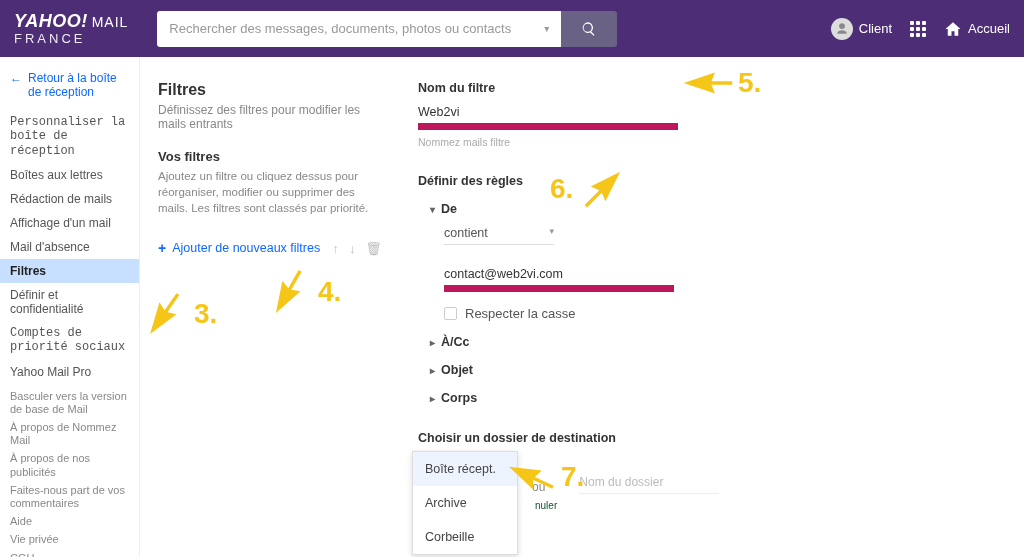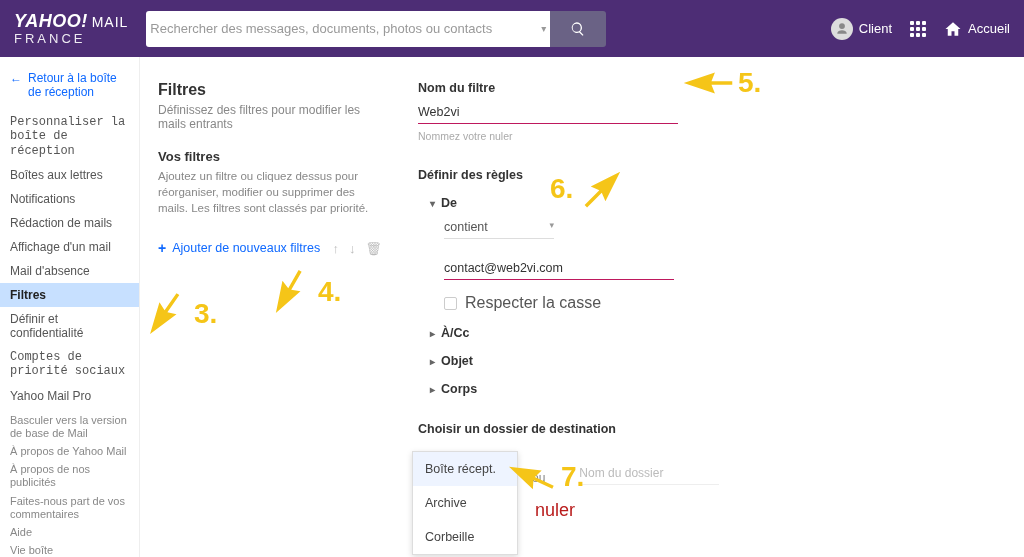--- a/index.html
+++ b/index.html
@@ -1,26 +1,26 @@
 <!DOCTYPE html>
 <html><head>
 <meta charset="utf-8">
 <style>
   * { box-sizing: border-box; margin: 0; padding: 0; font-family: "Helvetica Neue", Arial, sans-serif; }
   body { width: 1024px; height: 557px; overflow: hidden; background: #fff; color: #333; font-size: 12.5px; }
 
   
-  .header { height: 57px; background: #4d2d75; display: flex; align-items: center; padding: 0 14px; gap: 18px; }
+  .header { height: 57px; background: #4d2d75; display: flex; align-items: center; padding: 0 14px; gap: 29px; }
   .logo { color: #fff; display: flex; flex-direction: column; line-height: 1; }
   .logo-main { font-size: 18px; font-weight: 700; font-style: italic; letter-spacing: .5px; }
   .logo-main span.mail { font-weight: 400; font-style: normal; margin-left: 4px; letter-spacing: 1px; font-size: 14px; }
   .logo-sub { font-size: 13px; letter-spacing: 3px; opacity: .9; margin-top: 2px; }
 
   .searchwrap { display: flex; flex: 0 0 460px; height: 36px; }
-  .searchbox { flex: 1; background: #fff; border-radius: 3px 0 0 3px; display: flex; align-items: center; padding: 0 4px; color: #999; font-size: 13px; }
+  .searchbox { flex: 1; background: #fff; border-radius: 3px 0 0 3px; display: flex; align-items: center; padding: 0 12px; color: #999; font-size: 13px; }
   .searchbox .caret { margin-left: auto; color: #999; font-size: 10px; }
   .searchbtn { width: 56px; background: #6a6285; border-radius: 0 3px 3px 0; display: flex; align-items: center; justify-content: center; }
   .searchbtn svg { width: 16px; height: 16px; fill: #fff; }
 
   .header-right { margin-left: auto; display: flex; align-items: center; gap: 18px; color: #fff; font-size: 13px; }
   .avatar { width: 22px; height: 22px; border-radius: 50%; background: #ddd; display: inline-flex; align-items: center; justify-content: center; }
   .avatar svg { width: 14px; height: 14px; fill: #888; }
   .client { display: flex; align-items: center; gap: 6px; }
   .apps-icon { display: inline-grid; grid-template-columns: repeat(3, 4px); grid-template-rows: repeat(3, 4px); gap: 2px; }
   .apps-icon span { background: #fff; width: 4px; height: 4px; border-radius: 1px; }
@@ -49,44 +49,44 @@
   .mid-desc { font-size: 11.5px; color: #888; line-height: 1.4; margin-bottom: 24px; }
   .add-row { display: flex; align-items: center; gap: 10px; }
   .add-link { color: #0f69ff; font-size: 12.5px; display: inline-flex; align-items: center; gap: 6px; cursor: pointer; }
   .add-link .plus { font-size: 14px; font-weight: 600; }
   .add-icons { margin-left: auto; display: flex; gap: 10px; color: #bbb; }
   .add-icons span { font-size: 13px; }
 
   
   .main { flex: 1; padding: 24px 40px 0 18px; position: relative; overflow: hidden; }
   .label { font-size: 12.5px; font-weight: 700; color: #333; margin-bottom: 6px; }
-  .input-line { border: none; border-bottom: 1px solid #be185d; width: 260px; padding: 4px 0; font-size: 12.5px; color: #333; outline: none; }
+  .input-line { border: none; border-bottom: 7px solid #be185d; width: 260px; padding: 4px 0; font-size: 12.5px; color: #333; outline: none; }
   .helper { font-size: 10.5px; color: #aaa; margin-top: 6px; }
   .section { margin-top: 26px; }
   .rule-group { margin-top: 10px; margin-left: 12px; }
   .rule-toggle { font-size: 12.5px; font-weight: 600; display: flex; align-items: center; gap: 6px; cursor: pointer; margin: 14px 0 6px 0; }
   .rule-toggle .chev { font-size: 10px; color: #666; }
   .select-line { border: none; border-bottom: 1px solid #ddd; width: 110px; padding: 4px 0; font-size: 12.5px; color: #555; background: transparent; display: inline-flex; justify-content: space-between; cursor: pointer; }
   .select-line .dd { font-size: 9px; color: #999; }
   .field-input { margin-top: 18px; width: 230px; }
-  .checkbox-row { margin-top: 14px; display: flex; align-items: center; gap: 8px; font-size: 16px; color: #555; }
+  .checkbox-row { margin-top: 14px; display: flex; align-items: center; gap: 8px; font-size: 13px; color: #555; }
   .chk { width: 13px; height: 13px; border: 1px solid #ccc; border-radius: 2px; display: inline-block; }
 
   .dest { margin-top: 26px; display: flex; align-items: flex-end; gap: 18px; }
   .dest-select { width: 96px; border-bottom: 1px solid #ddd; color: #333; padding: 4px 0; font-size: 12.5px; display: inline-flex; justify-content: space-between; cursor: pointer; }
   .dest-select .dd { color: #2a7de1; font-size: 10px; }
   .dest-or { font-size: 12px; color: #888; }
   .dest-new { border-bottom: 1px solid #eee; width: 140px; color: #bbb; font-size: 12px; padding: 4px 0; margin-left: 16px; }
 
   .dropdown-panel { position: absolute; background: #fff; border: 1px solid #ddd; box-shadow: 0 2px 6px rgba(0,0,0,.15); width: 106px; }
   .dropdown-panel .opt { padding: 10px 12px; font-size: 12.5px; color: #444; cursor: pointer; }
   .dropdown-panel .opt.sel { background: #eef4ff; }
 
   .ruler { border: 0; border-top: 1px solid #eee; margin: 16px 0 8px 0; }
-  .save-cancel { font-size: 18px; color: #b91c1c; }
+  .save-cancel { font-size: 10px; color: #14532d; }
 
   
   .ann { position: absolute; color: #f5c518; font-weight: 600; font-size: 28px; display: flex; align-items: center; gap: 4px; pointer-events: none; }
   .arrow-svg { width: 52px; height: 40px; }
   .arrow-svg path { fill: #f5c518; }
   .ann.n3 { left: -3px; top: 181px; }
   .ann.n4 { left: 110px; top: 153px; }
   .ann.n5 { left: 282px; top: 6px; }
   .ann.n6 { left: 150px; top: 112px; }
   .ann.n7 { left: 105px; top: 400px; }
@@ -146,37 +146,36 @@
 <div class="body">
 
   <div class="sidebar">
     <div class="back-link">
       <span class="back-arrow">←</span>
       <span>Retour à la boîte de réception</span>
     </div>
     <div class="sb-list">
       <div class="sb-item two">Personnaliser la boîte de réception</div>
       <div class="sb-item">Boîtes aux lettres</div>
-      <div class="sb-item">Notifications</div>
       <div class="sb-item">Rédaction de mails</div>
       <div class="sb-item">Affichage d'un mail</div>
       <div class="sb-item">Mail d'absence</div>
       <div class="sb-item active">Filtres</div>
       <div class="sb-item">Définir et confidentialité</div>
       <div class="sb-item two">Comptes de priorité sociaux</div>
       <div class="sb-item">Yahoo Mail Pro</div>
     </div>
 
     <div class="sb-footer">
       <div class="sb-sub">Basculer vers la version de base de Mail</div>
-      <div class="sb-sub">À propos de Yahoo Mail</div>
+      <div class="sb-sub">À propos de Nommez Mail</div>
       <div class="sb-sub">À propos de nos publicités</div>
       <div class="sb-sub">Faites-nous part de vos commentaires</div>
       <div class="sb-sub">Aide</div>
-      <div class="sb-sub">Vie boîte</div>
+      <div class="sb-sub">Vie privée</div>
       <div class="sb-sub">CGU</div>
 
     </div>
   </div>
 
   <div class="midcol" style="position:relative">
     <div class="mid-title">Filtres</div>
     <div class="mid-sub">Définissez des filtres pour modifier les mails entrants</div>
 
     <div class="mid-h2">Vos filtres</div>
@@ -191,21 +190,21 @@
         <span>↑</span>
         <span>↓</span>
         <span>🗑</span>
       </div>
     </div>
   </div>
 
   <div class="main">
     <div class="label">Nom du filtre</div>
     <input class="input-line" value="Web2vi" style="">
-    <div class="helper">Nommez votre nuler</div>
+    <div class="helper">Nommez mails filtre</div>
 
     <div class="section">
       <div class="label">Définir des règles</div>
 
       <div class="rule-group">
         <div class="rule-toggle">
           <span class="chev">▾</span>
           <span>De</span>
         </div>
 

